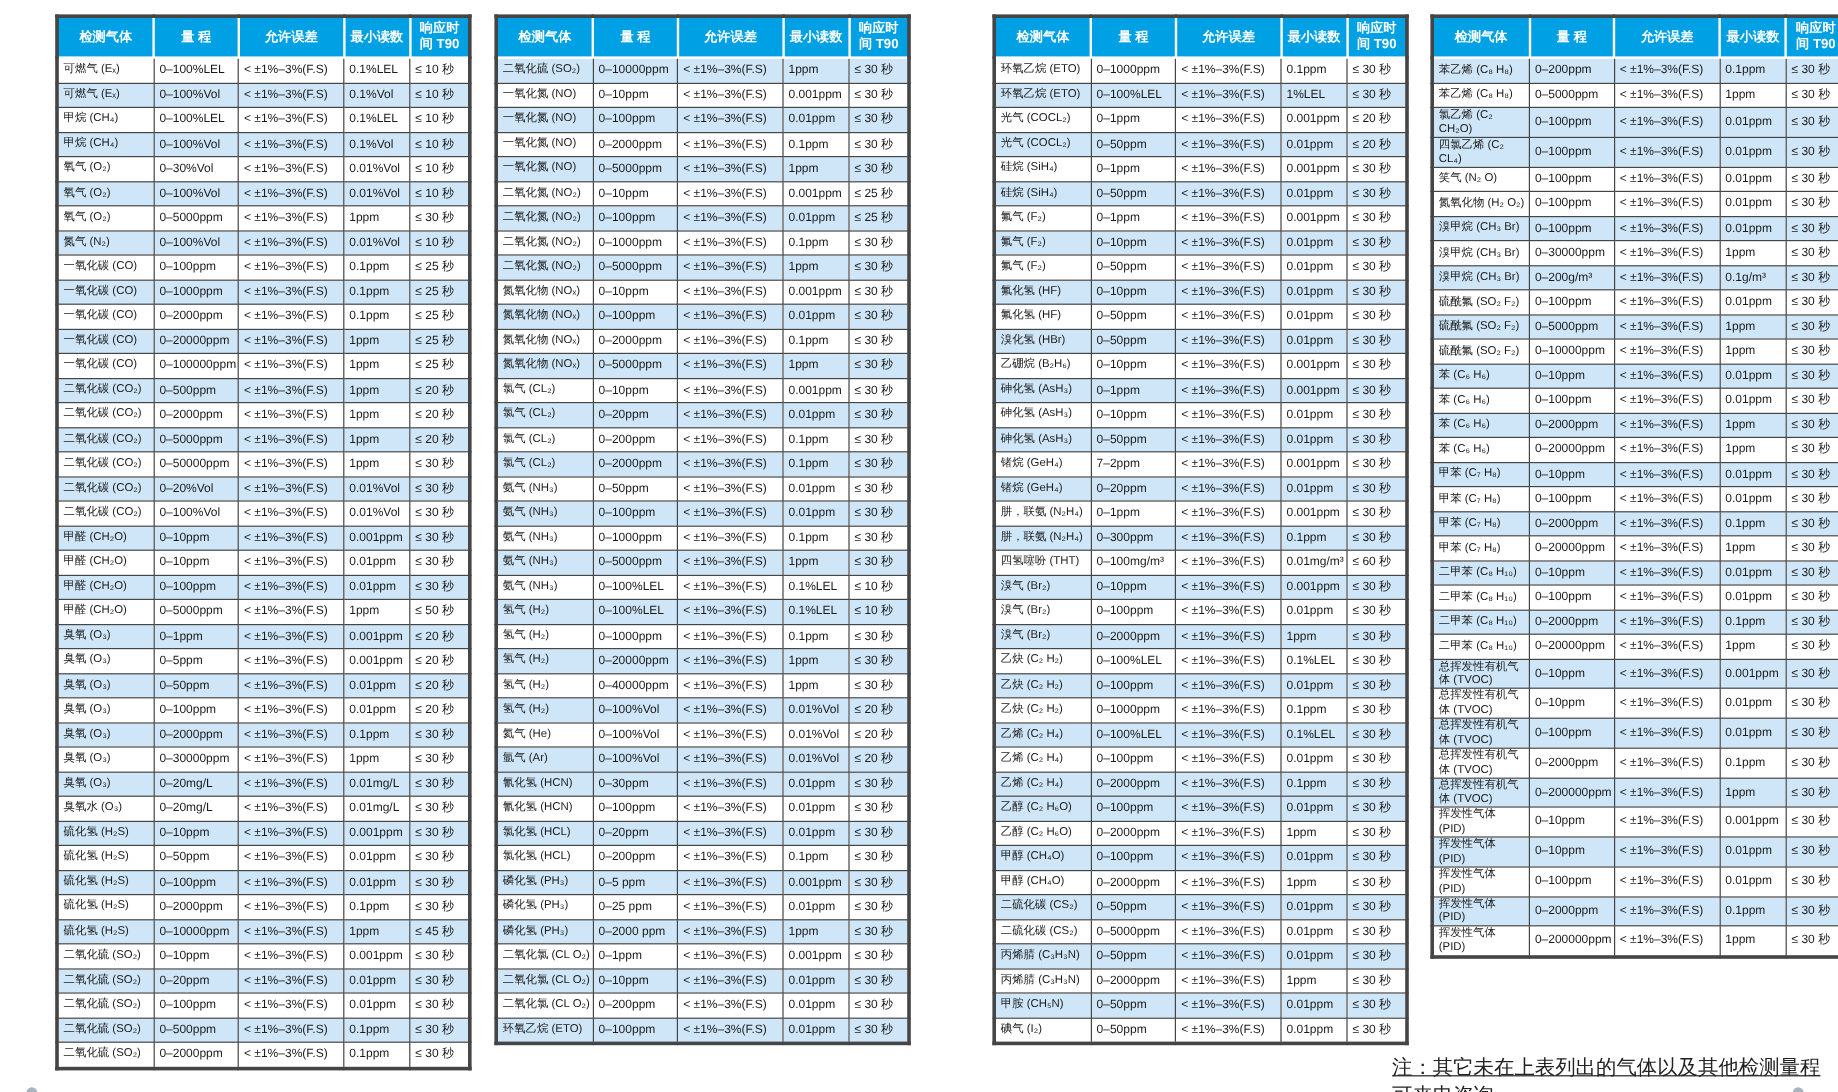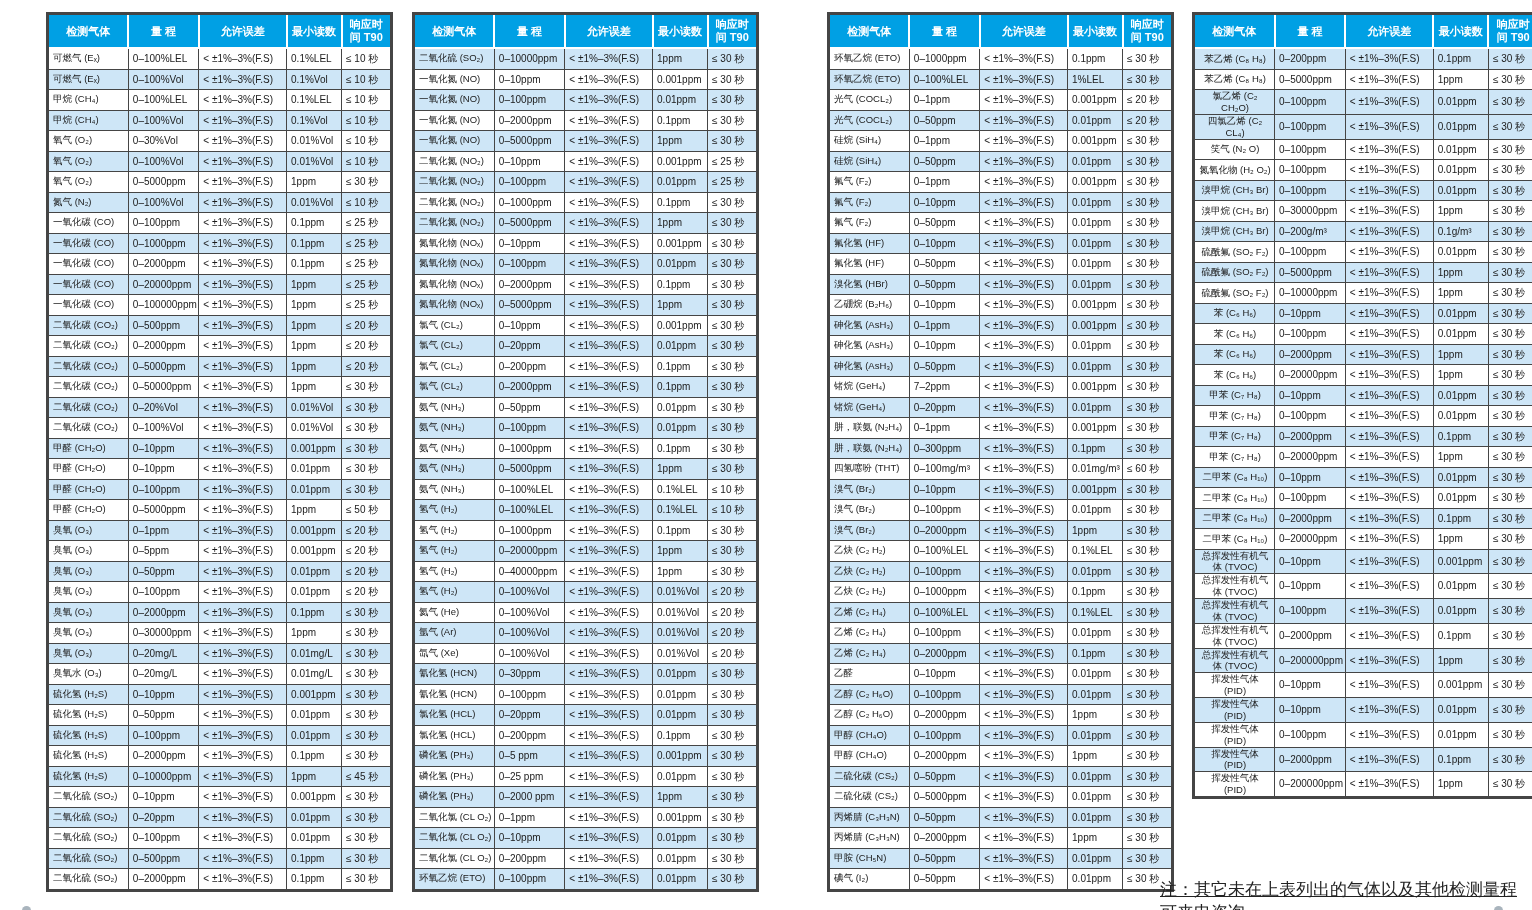--- a/index.html
+++ b/index.html
@@ -47,21 +47,21 @@
     border:1px solid var(--grid);
     font-size:10px;
     height:19.5px;
     padding:0 3px 0 4px;
     vertical-align:middle;
     line-height:1.15;
     overflow:hidden;
     white-space:nowrap;
   }
   table.spec td.gas-cell{font-size:9.5px;}
-  table.spec.wrap-names td.gas-cell{white-space:normal;line-height:1.25;text-align:center;}
+  table.spec.wrap-names td.gas-cell{white-space:normal;line-height:1.25;}
   table.spec tr.shaded{background:var(--row-shade);}
   #note{
     position:absolute;
     left:1160px;
     top:878px;
     width:360px;
     font-size:17px;
     color:#222222;
     text-decoration:underline;
   }
@@ -602,27 +602,20 @@
           <td>0.01%Vol</td>
           <td>≤ 20 秒</td>
         </tr>
         <tr class="shaded">
           <td class="gas-cell">氩气 (Ar)</td>
           <td>0–100%Vol</td>
           <td>&lt; ±1%–3%(F.S)</td>
           <td>0.01%Vol</td>
           <td>≤ 20 秒</td>
         </tr>
-        <tr>
-          <td class="gas-cell">氙气 (Xe)</td>
-          <td>0–100%Vol</td>
-          <td>&lt; ±1%–3%(F.S)</td>
-          <td>0.01%Vol</td>
-          <td>≤ 20 秒</td>
-        </tr>
         <tr class="shaded">
           <td class="gas-cell">氰化氢 (HCN)</td>
           <td>0–30ppm</td>
           <td>&lt; ±1%–3%(F.S)</td>
           <td>0.01ppm</td>
           <td>≤ 30 秒</td>
         </tr>
         <tr>
           <td class="gas-cell">氰化氢 (HCN)</td>
           <td>0–100ppm</td>
@@ -919,27 +912,20 @@
           <td>0.01ppm</td>
           <td>≤ 30 秒</td>
         </tr>
         <tr class="shaded">
           <td class="gas-cell">乙烯 (C₂ H₄)</td>
           <td>0–2000ppm</td>
           <td>&lt; ±1%–3%(F.S)</td>
           <td>0.1ppm</td>
           <td>≤ 30 秒</td>
         </tr>
-        <tr>
-          <td class="gas-cell">乙醛</td>
-          <td>0–10ppm</td>
-          <td>&lt; ±1%–3%(F.S)</td>
-          <td>0.01ppm</td>
-          <td>≤ 30 秒</td>
-        </tr>
         <tr class="shaded">
           <td class="gas-cell">乙醇 (C₂ H₆O)</td>
           <td>0–100ppm</td>
           <td>&lt; ±1%–3%(F.S)</td>
           <td>0.01ppm</td>
           <td>≤ 30 秒</td>
         </tr>
         <tr>
           <td class="gas-cell">乙醇 (C₂ H₆O)</td>
           <td>0–2000ppm</td>

